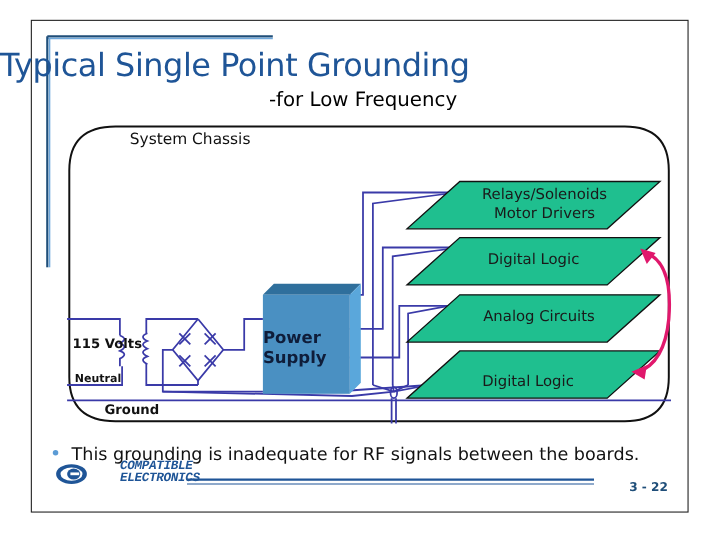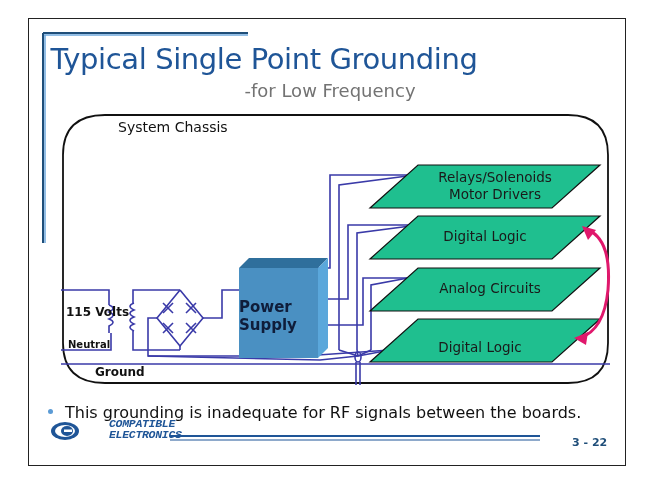--- a/index.html
+++ b/index.html
@@ -1,19 +1,19 @@
 <!DOCTYPE html>
 <html><head>
 <meta charset="utf-8">
 <style>
   html,body{margin:0;padding:0;background:#ffffff;}
   body{width:660px;height:493px;position:relative;overflow:hidden;font-family:"DejaVu Sans",sans-serif;}
   .frame{position:absolute;left:28px;top:18px;width:598px;height:448px;border:1.5px solid #222;box-sizing:border-box;}
-  .title{position:absolute;left:0;width:528px;text-align:center;top:42px;font-size:29px;color:#1f5597;letter-spacing:-0.4px;}
-  .subtitle{position:absolute;left:0;width:660px;text-align:center;top:80px;font-size:18px;color:#737373;}
+  .title{position:absolute;left:0;width:528px;top:42px;font-size:29px;color:#1f5597;letter-spacing:-0.4px;}
+  .subtitle{position:absolute;left:0;width:660px;text-align:center;top:80px;font-size:18px;color:#000000;}
   svg.diagram{position:absolute;left:0;top:0;}
   .lbl{position:absolute;font-size:14px;color:#111;white-space:nowrap;}
   .small-bold{position:absolute;font-weight:bold;font-size:11px;color:#111;white-space:nowrap;}
   .ps-label{position:absolute;left:239px;top:298px;width:80px;font-weight:bold;font-size:15px;line-height:18px;color:#0f1d3a;}
   .board-label{position:absolute;font-size:13.5px;color:#1a1a1a;text-align:center;line-height:17px;white-space:nowrap;}
   .bullet-row{position:absolute;left:48px;top:403px;font-size:16px;color:#111;}
   .bullet{display:inline-block;width:5px;height:5px;border-radius:50%;background:#5b9bd5;margin-right:12px;vertical-align:middle;position:relative;top:-2px;}
   .logo{position:absolute;left:50px;top:421px;}
   .logo-text{position:absolute;left:81px;top:418px;font-family:Liberation Mono, monospace;font-weight:bold;font-style:italic;font-size:11.5px;line-height:11px;color:#1f5597;letter-spacing:-0.3px;margin-left:28px;}
   .page-num{position:absolute;left:560px;top:436px;font-weight:bold;font-size:11px;color:#1f4e79;margin-left:12px;}

